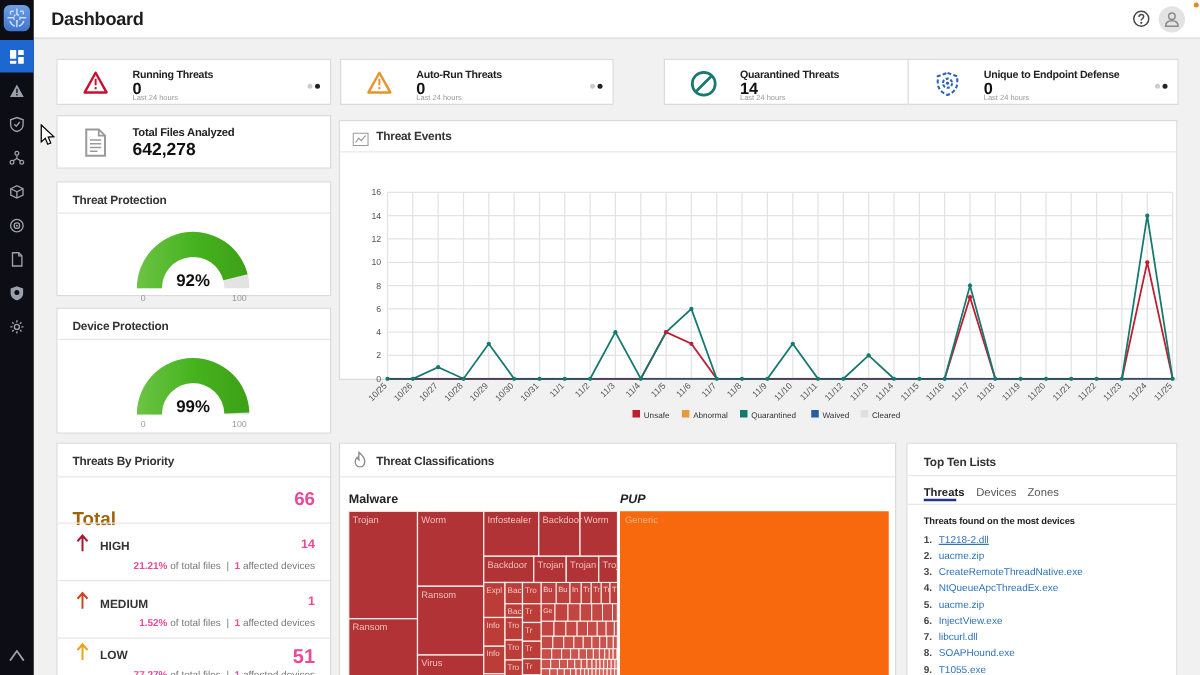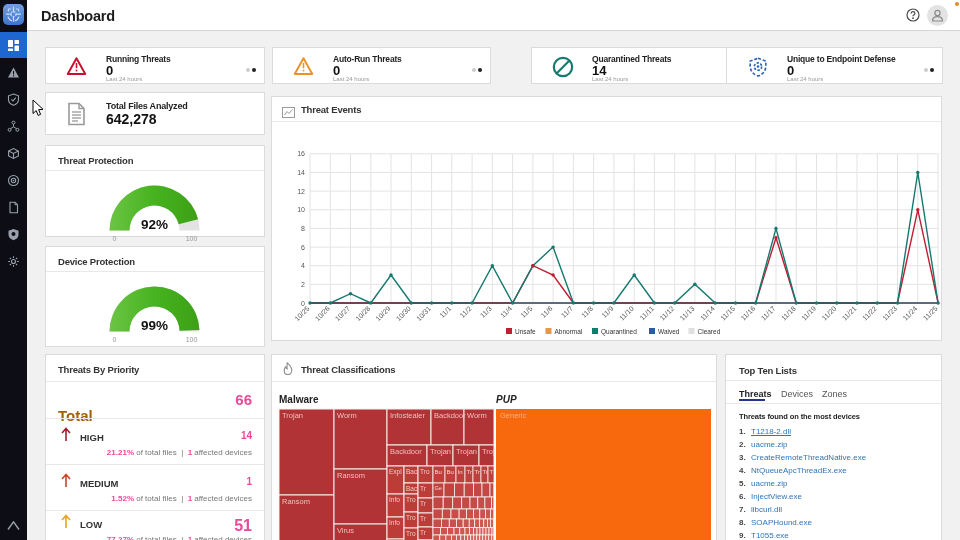--- a/index.html
+++ b/index.html
@@ -180,21 +180,21 @@
           <line x1="5" y1="10" x2="14" y2="10"></line>
           <line x1="5" y1="13" x2="14" y2="13"></line>
           <line x1="5" y1="16" x2="14" y2="16"></line>
           <line x1="5" y1="19" x2="11" y2="19"></line>
         </g>
       </svg></div>
   <div style="position:absolute;left:60px;top:8px;font-size:9px;font-weight:bold;color:#222;letter-spacing:-0.2px;">Total Files Analyzed</div>
   <div style="position:absolute;left:60px;top:18px;font-size:14px;font-weight:bold;color:#111;">642,278</div>
 </div>
 
-<div class="card" style="left:271px;top:96px;width:671px;height:245px;">
+<div class="card" style="left:271px;top:96px;width:671px;height:208px;">
   <div style="position:absolute;left:10px;top:7px;width:13px;height:11px;"><svg width="13" height="11" viewBox="0 0 13 11">
         <rect x="0.5" y="0.5" width="12" height="10" fill="none" stroke="#9a9a9a" stroke-width="1"></rect>
         <path d="M2.5 8 L5 4.5 L7 6.5 L10.5 2.5" fill="none" stroke="#9a9a9a" stroke-width="1"></path>
       </svg></div>
   <div class="ctitle" style="position:absolute;left:29px;top:7px;">Threat Events</div>
   <div style="position:absolute;left:0;top:24px;width:669px;border-top:1px solid #e8e8e8;"></div>
   <svg width="671" height="245" viewBox="0 0 671 245" style="position:absolute;left:0;top:0">
       <g stroke="#e3e3e3" stroke-width="1">
         <line x1="38.0" y1="206.0" x2="666.1" y2="206.0"></line>
         <line x1="38.0" y1="187.3" x2="666.1" y2="187.3"></line>

